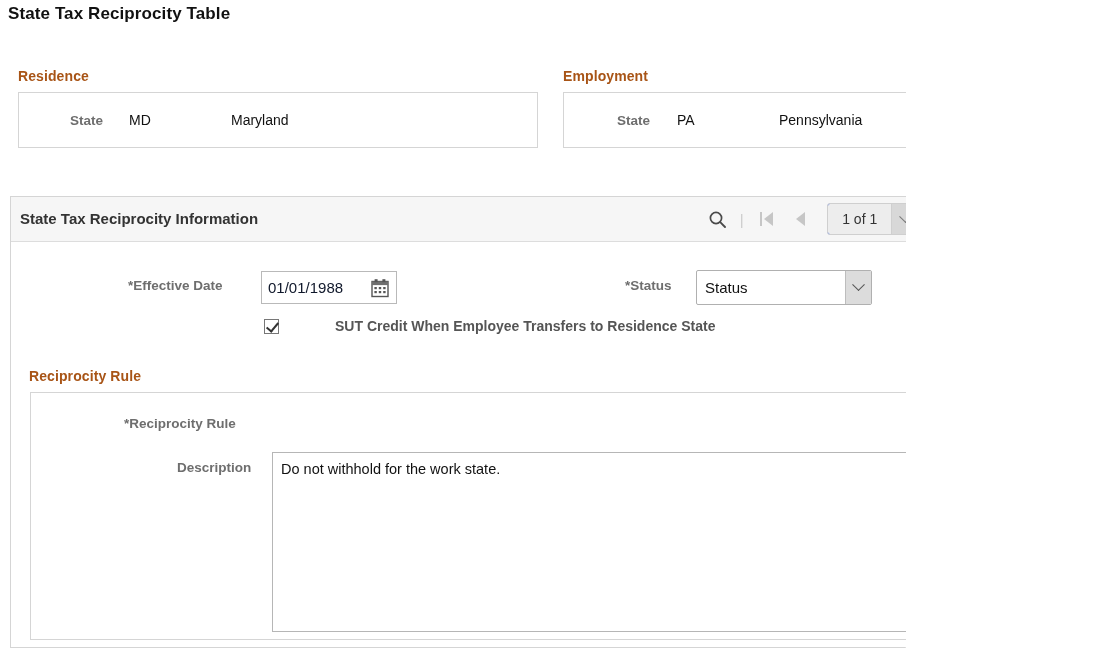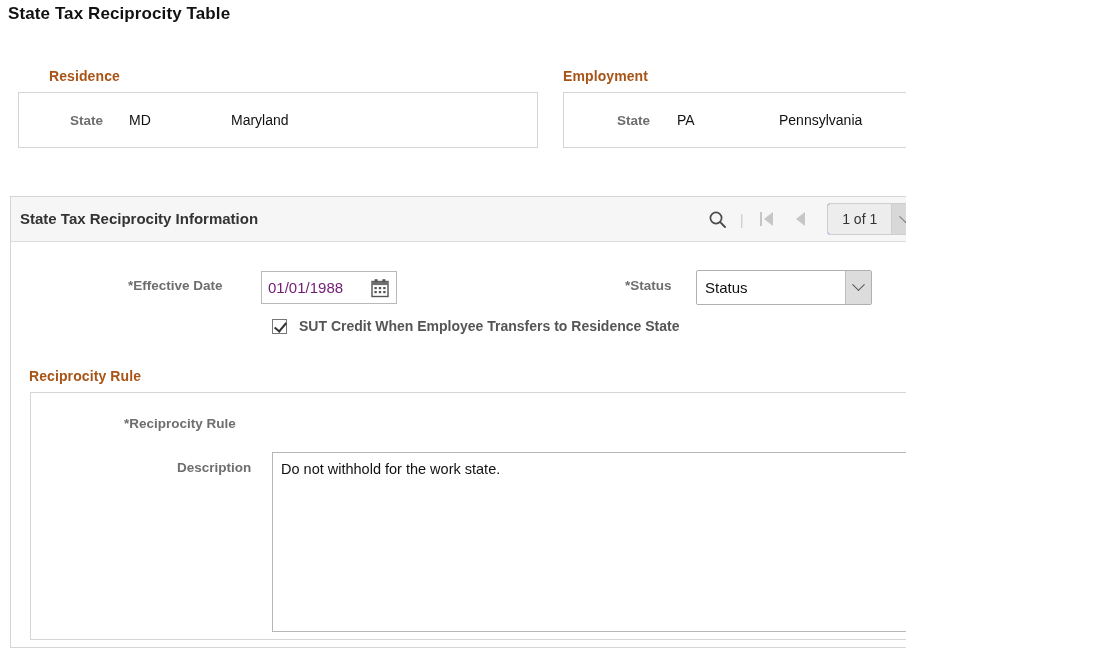--- a/index.html
+++ b/index.html
@@ -30,21 +30,21 @@
     border: 1px solid #d5d5d5;
     background: #ffffff;
   }
   .fld-label {
     font-size: 13.5px; font-weight: bold; color: #6e6e6e;
   }
   .fld-value {
     font-size: 14px; color: #111111; font-weight: normal;
   }
 
-  .res-label { left: 18px; top: 68px; margin-left: 31px; }
+  .res-label { left: 18px; top: 68px; }
   .res-box   { left: 18px; top: 92px; width: 520px; height: 56px; }
   .res-state-lbl { position: absolute; left: 70px; top: 113px; }
   .res-code      { position: absolute; left: 129px; top: 112px; }
   .res-name      { position: absolute; left: 231px; top: 112px; }
 
   .emp-label { left: 563px; top: 68px; }
   .emp-box   { left: 563px; top: 92px; width: 520px; height: 56px; }
   .emp-state-lbl { position: absolute; left: 617px; top: 113px; }
   .emp-code      { position: absolute; left: 677px; top: 112px; }
   .emp-name      { position: absolute; left: 779px; top: 112px; text-align: right; }
@@ -114,21 +114,21 @@
   .row-eff-lbl   { position: absolute; left: 128px; top: 278px; }
   .date-wrap {
     position: absolute; left: 261px; top: 271px;
     width: 136px; height: 33px;
     border: 1px solid #b9b9b9; background: #ffffff;
   }
   .date-wrap input {
     position: absolute; left: 0; top: 0; width: 100px; height: 31px;
     border: none; outline: none; background: transparent;
     padding: 0 6px; font-family: "Liberation Sans", sans-serif;
-    font-size: 15px; color: #701a75;
+    font-size: 15px; color: #0f172a;
   }
   .cal-icon {
     position: absolute; right: 6px; top: 6px;
     width: 20px; height: 20px; cursor: pointer;
   }
 
   .row-status-lbl { position: absolute; left: 625px; top: 278px; }
   .sel {
     position: absolute; display: flex; align-items: stretch;
     border: 1px solid #b0b0b0; background: #ffffff; border-radius: 2px;
@@ -159,21 +159,21 @@
   .act-minus { left: 1042px; top: 263px; }
   .glyph-plus  { position: relative; width: 18px; height: 18px; }
   .glyph-plus::before, .glyph-plus::after {
     content: ""; position: absolute; background: #4a4a4a;
   }
   .glyph-plus::before { left: 0; top: 7px; width: 18px; height: 4px; }
   .glyph-plus::after  { left: 7px; top: 0; width: 4px; height: 18px; }
   .glyph-minus { width: 16px; height: 4px; background: #4a4a4a; }
 
   
-  .chk-wrap { position: absolute; left: 272px; top: 318px; display: flex; align-items: flex-end; }
+  .chk-wrap { position: absolute; left: 264px; top: 318px; display: flex; align-items: flex-end; gap: 44px; }
   .chk-box {
     width: 15px; height: 15px; border: 1px solid #777777;
     background: #ffffff; position: relative; cursor: pointer;
   }
   .chk-box.checked::after {
     content: ""; position: absolute; left: 4px; top: 0px;
     width: 5px; height: 10px;
     border-right: 2px solid #333333; border-bottom: 2px solid #333333;
     transform: rotate(40deg);
   }

